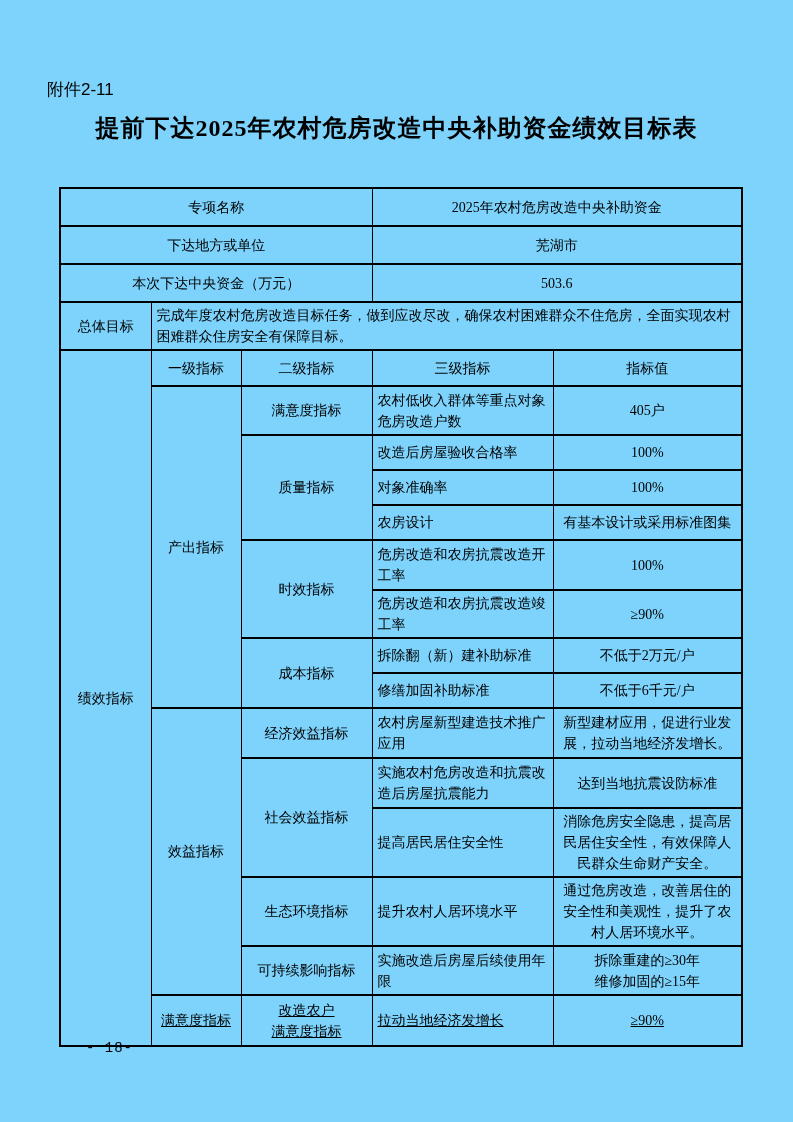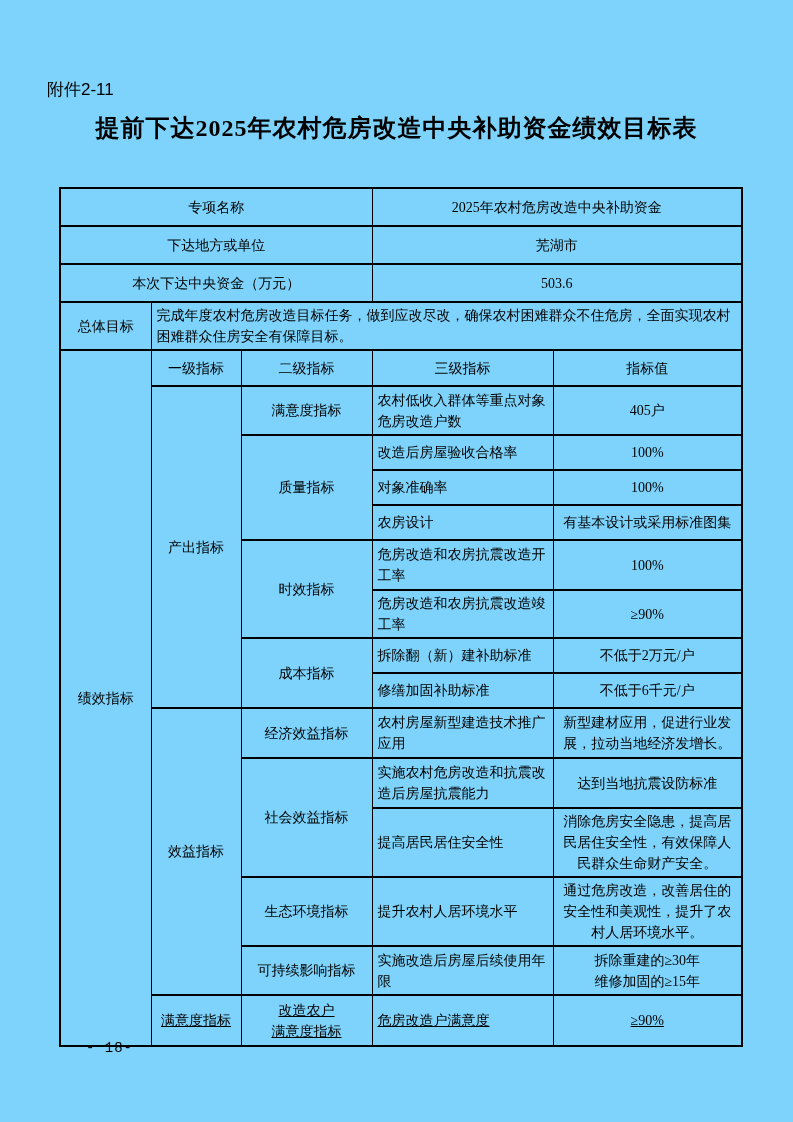--- a/index.html
+++ b/index.html
@@ -128,21 +128,21 @@
         <td>可持续影响指标</td>
         <td class="l">实施改造后房屋后续使用年限</td>
         <td>拆除重建的≥30年
 维修加固的≥15年</td>
       </tr>
 
       <tr class="h51">
         <td>满意度指标</td>
         <td>改造农户
 满意度指标</td>
-        <td class="l">危房改造户满意度</td>
+        <td class="l">拉动当地经济发增长</td>
         <td>≥90%</td>
       </tr>
     </tbody>
   </table>
 
   <div class="pagenum">- 18-</div>
 
 </div>
 
 </body></html>

